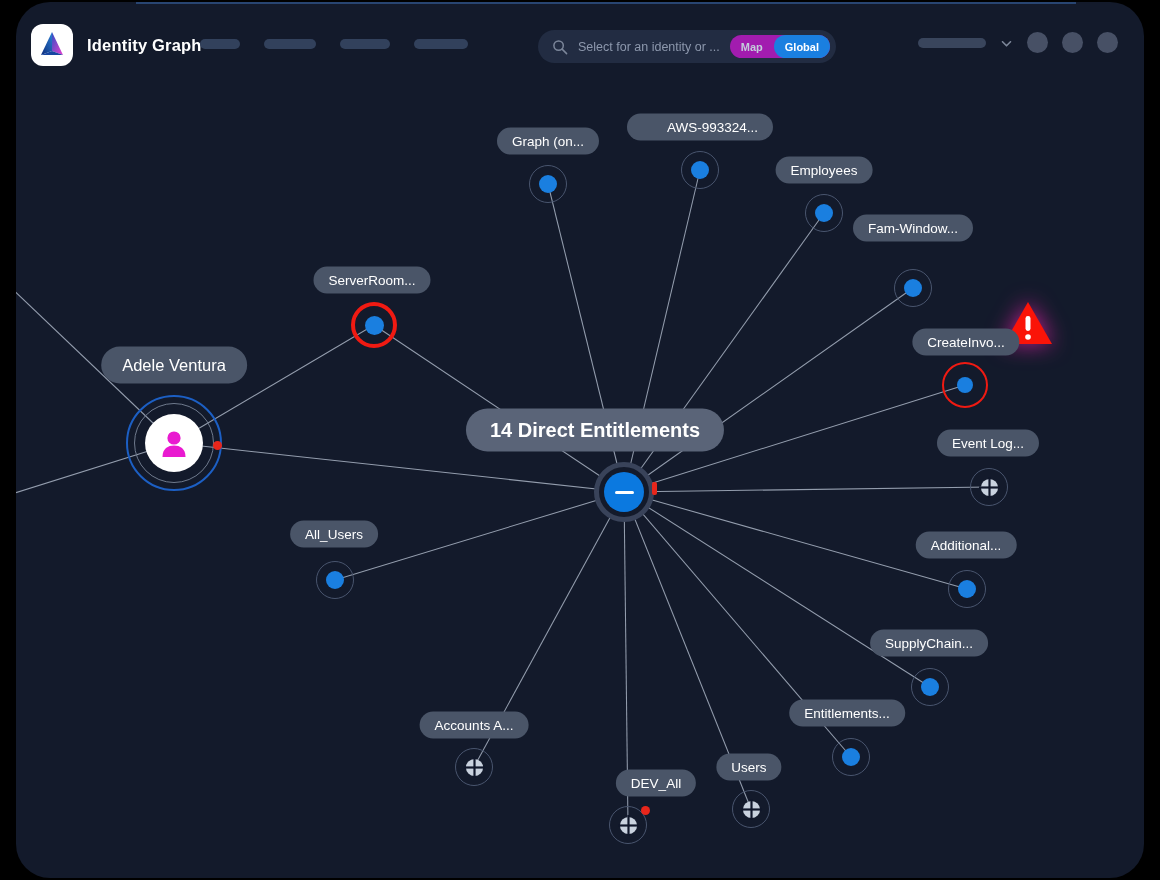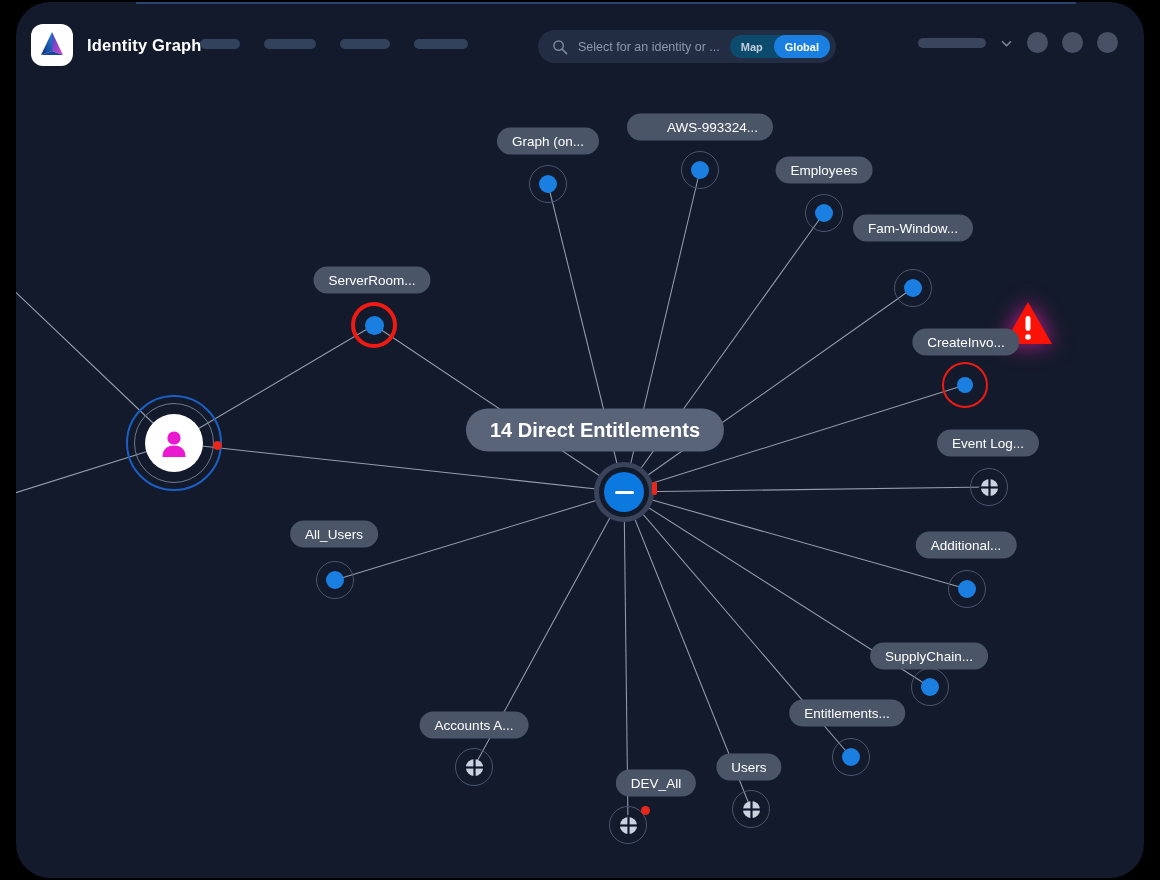--- a/index.html
+++ b/index.html
@@ -43,21 +43,21 @@
   .searchbar{
     position:absolute;left:522px;top:28px;width:298px;height:33px;
     background:#222c42;border-radius:17px;display:flex;align-items:center;
     padding:0 6px 0 14px;box-sizing:border-box;
   }
   .search-icon{width:16px;height:16px;flex:0 0 16px;margin-right:10px;opacity:.75;}
   .search-placeholder{
     color:#8d98ad;font-size:12.5px;flex:1;white-space:nowrap;overflow:hidden;
   }
   .seg{
-    display:flex;align-items:center;background:#0c4a6e;border-radius:13px;height:23px;padding:0;
+    display:flex;align-items:center;background:#a21caf;border-radius:13px;height:23px;padding:0;
   }
   .seg-btn{
     font-size:11px;font-weight:bold;color:#c3ccdb;border-radius:13px;
     height:23px;display:flex;align-items:center;padding:0 11px;box-sizing:border-box;
   }
   .seg-btn.active{background:#1a7fe0;color:#ffffff;}
 
   .header-right{
     position:absolute;right:26px;top:30px;display:flex;align-items:center;gap:14px;
   }
@@ -224,20 +224,21 @@
 
         <line x1="158" y1="441" x2="608" y2="490"></line>
 
         <line x1="158" y1="441" x2="358" y2="323"></line>
 
         <line x1="158" y1="441" x2="-30" y2="262"></line>
         <line x1="158" y1="441" x2="-30" y2="500"></line>
       </g>
     </svg>
 
+    <div class="label person" style="left:158px;top:363px;">Adele Ventura</div>
     <div class="node" style="left:158px;top:441px;">
       <div class="person-node">
         <div class="person-inner-ring">
           <div class="person-avatar">
             <svg width="34" height="34" viewBox="0 0 34 34">
               <circle cx="17" cy="12" r="6.6" fill="#e91ad0"></circle>
               <path d="M5.5 31 C5.5 22.5 11 19.5 17 19.5 C23 19.5 28.5 22.5 28.5 31 Z" fill="#e91ad0"></path>
             </svg>
           </div>
         </div>
@@ -303,21 +304,21 @@
               <line x1="0" y1="11" x2="22" y2="11" stroke="#10172a" stroke-width="2.3"></line>
             </svg>
           </div>
         </div>
         <div class="label" style="left: 950px; top: 543px;">Additional...</div>
         <div class="node" style="left: 951px; top: 587px;">
           <div class="ring plain" style="position: relative;">
             <div class="dot"></div>
           </div>
         </div>
-        <div class="label" style="left: 913px; top: 641px; margin-top: 13px;">SupplyChain...</div>
+        <div class="label" style="left: 913px; top: 641px;">SupplyChain...</div>
         <div class="node" style="left: 914px; top: 685px;">
           <div class="ring plain" style="position: relative;">
             <div class="dot"></div>
           </div>
         </div>
         <div class="label" style="left: 831px; top: 711px;">Entitlements...</div>
         <div class="node" style="left: 835px; top: 755px;">
           <div class="ring plain" style="position: relative;">
             <div class="dot"></div>
           </div>

